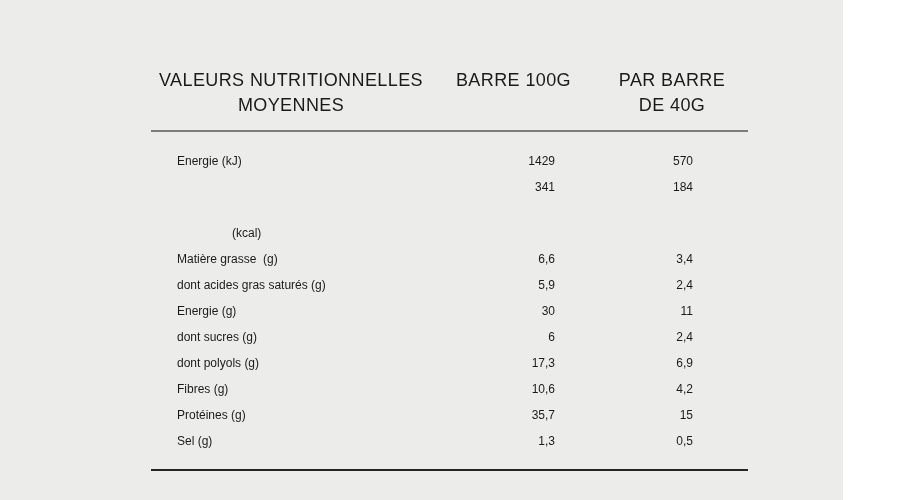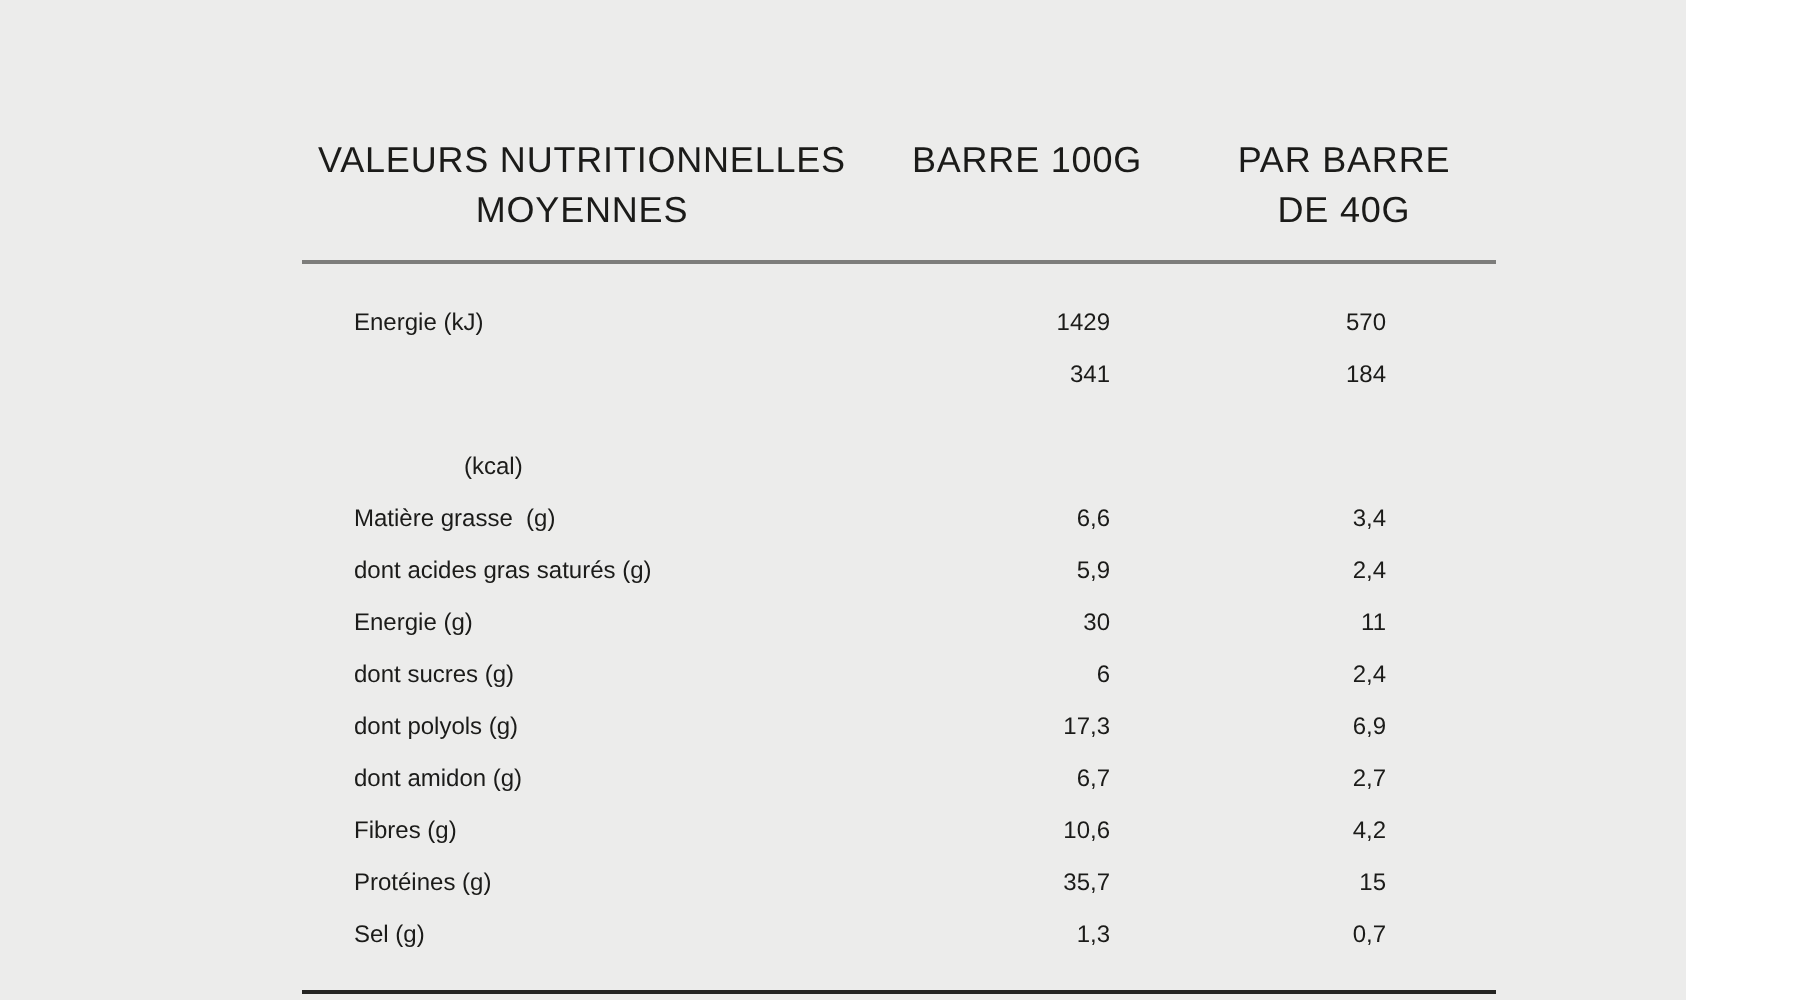--- a/index.html
+++ b/index.html
@@ -123,41 +123,36 @@
     <div class="col c2 num">6</div>
     <div class="col c3 num">2,4</div>
   </div>
 
   <div class="row">
     <div class="col c1 label">dont polyols (g)</div>
     <div class="col c2 num">17,3</div>
     <div class="col c3 num">6,9</div>
   </div>
 
-  <div class="row">
-    <div class="col c1 label">dont amidon (g)</div>
-    <div class="col c2 num">6,7</div>
-    <div class="col c3 num">2,7</div>
-  </div>
 
   <div class="row">
     <div class="col c1 label">Fibres (g)</div>
     <div class="col c2 num">10,6</div>
     <div class="col c3 num">4,2</div>
   </div>
 
   <div class="row">
     <div class="col c1 label">Protéines (g)</div>
     <div class="col c2 num">35,7</div>
     <div class="col c3 num">15</div>
   </div>
 
   <div class="row">
     <div class="col c1 label">Sel (g)</div>
     <div class="col c2 num">1,3</div>
-    <div class="col c3 num">0,7</div>
+    <div class="col c3 num">0,5</div>
   </div>
 </div>
 
     <div class="rule rule-bottom"></div>
 
   </div>
 </div>
 
 </body></html>

